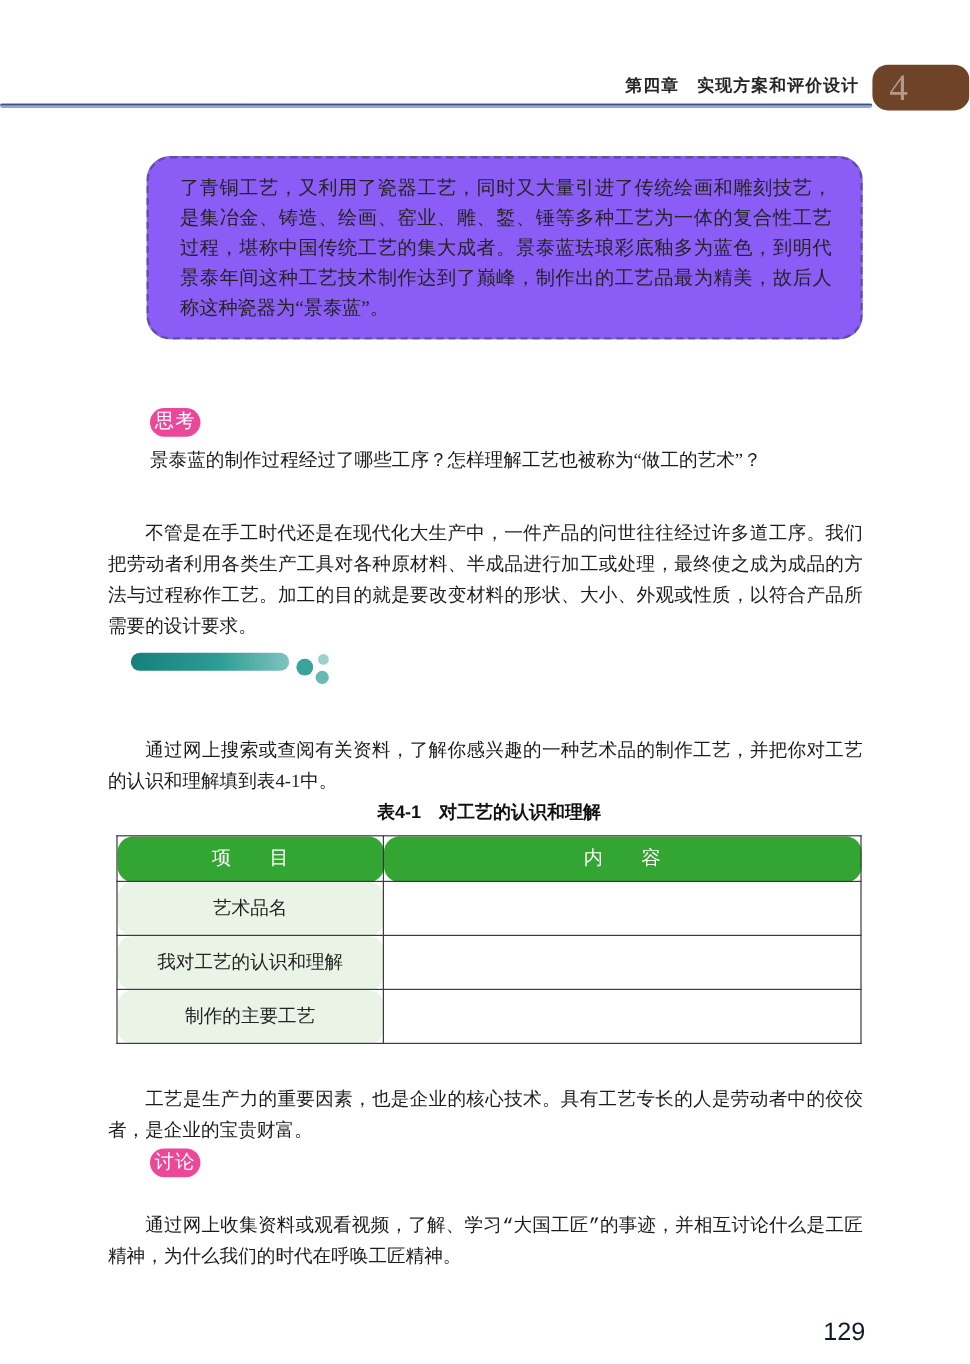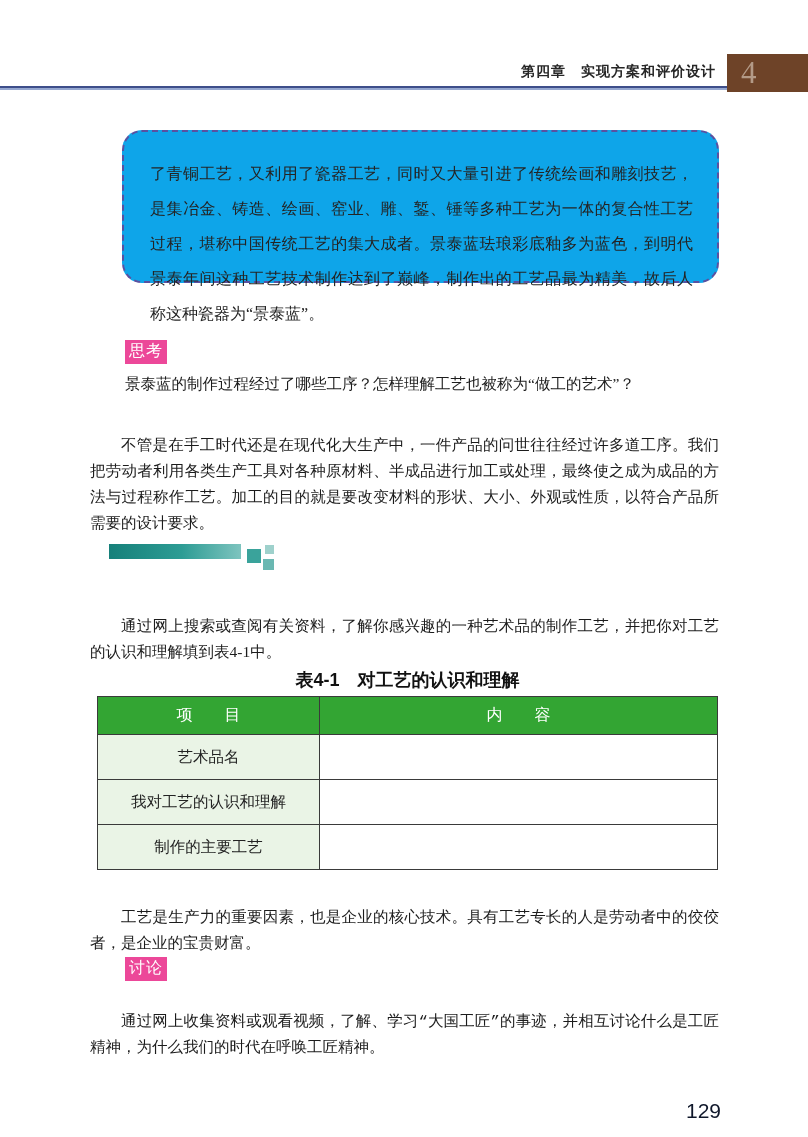--- a/index.html
+++ b/index.html
@@ -1,15 +1,15 @@
 <!DOCTYPE html>
 <html><head>
 <meta charset="utf-8">
 <style>
-  * { margin:0; padding:0; box-sizing:border-box; }
+  * { margin:0; padding:0; box-sizing:border-box;border-radius:13px; }
   html,body { background:#ffffff; }
   .page {
     position:relative;
     width:808px; height:1137px;
     background:#ffffff;
     font-family:"Liberation Serif","DejaVu Serif",serif;
     color:#1a1a1a;
     overflow:hidden;
   }
 
@@ -32,25 +32,25 @@
   .header-rule {
     position:absolute; top:86px; left:0;
     width:727px; height:4px;
     background:#95a7d0;
     border-top:2px solid #3e4e8a;
   }
 
   
   .callout {
     position:absolute; left:122px; top:130px; width:597px; height:153px;
-    background:#0ea5e9;
+    background:#8b5cf6;
     border:2px dashed #5a51a0;
     border-radius:20px;
-    padding:24px 24px 0 26px;
-    font-size:16px; line-height:35px;
+    padding:13px 24px 0 26px;
+    font-size:16px; line-height:25px;
     text-align:justify;
     color:#242424;
   }
 
   
   .olive-badge {
     position:absolute;
     background:#ec4899; color:#ffffff;
     font-family:"Liberation Sans","DejaVu Sans",sans-serif;
     font-weight:normal; font-size:16px;
@@ -90,21 +90,21 @@
   }
   .action-badge .sq1 { position:absolute; left:150px; top:5px;  width:14px; height:14px; background:#3aa39b; }
   .action-badge .sq2 { position:absolute; left:168px; top:1px;  width:9px;  height:9px;  background:#9ed1cc; }
   .action-badge .sq3 { position:absolute; left:166px; top:15px; width:11px; height:11px; background:#6ab8b2; }
 
   
   .table-caption {
     position:absolute; left:97px; top:668px; width:621px;
     text-align:center;
     font-family:"Liberation Sans","DejaVu Sans",sans-serif;
-    font-size:18px; font-weight:600; color:#111;
+    font-size:15px; font-weight:600; color:#111;
   }
   table.info-table {
     position:absolute; left:97px; top:696px; width:621px;
     border-collapse:collapse;
     font-size:15.5px;
   }
   table.info-table th, table.info-table td { border:1.5px solid #3a3a3a; }
   table.info-table th {
     height:38px;
     background:#33a533; color:#ffffff;

